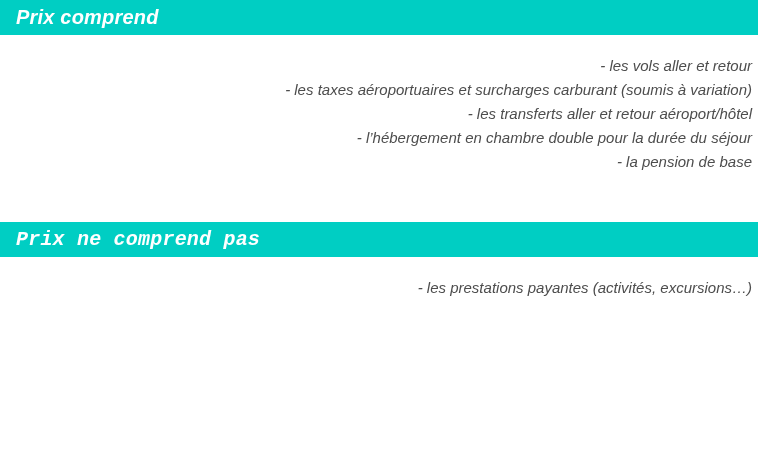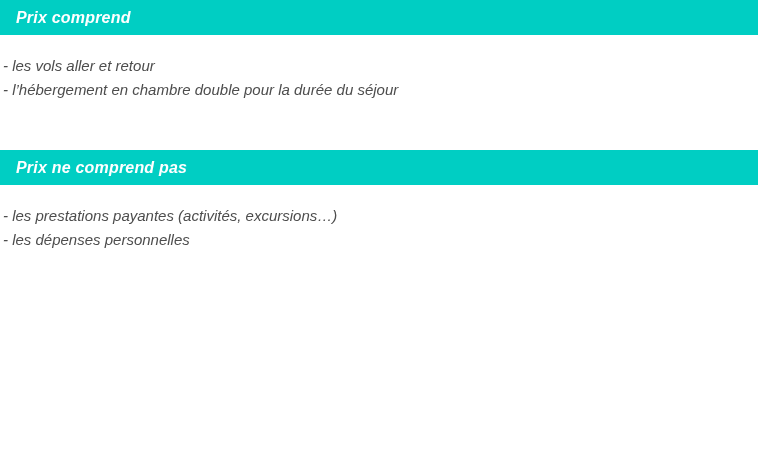--- a/index.html
+++ b/index.html
@@ -17,59 +17,63 @@
     .section-header {
       width: 758px;
       height: 35px;
       background: #00CEC3;
       display: flex;
       align-items: center;
       padding-left: 16px;
     }
     .section-title {
       color: #ffffff;
-      font-size: 16px;
+      font-size: 20px;
       font-weight: bold;
       font-style: italic;
       letter-spacing: 0.2px;
     }
     .item-list {
       margin-top: 19px;
       padding-left: 3px;
       padding-right: 6px;
+      text-align: right;
     }
     .list-item {
       color: #4D4D4D;
       font-size: 15px;
       font-style: italic;
       line-height: 24px;
       white-space: nowrap;
     }
     .section-2 .section-header {
       margin-top: 48px;
+      font-family: Liberation Mono, monospace;
     }
   </style>
 </head>
 <body>
 
 <div class="page">
 
   <div class="section section-1">
     <div class="section-header">
       <span class="section-title">Prix comprend</span>
     </div>
     <div class="item-list">
       <div class="list-item">- les vols aller et retour</div>
+      <div class="list-item">- les taxes aéroportuaires et surcharges carburant (soumis à variation)</div>
+      <div class="list-item">- les transferts aller et retour aéroport/hôtel</div>
       <div class="list-item">- l’hébergement en chambre double pour la durée du séjour</div>
+      <div class="list-item">- la pension de base</div>
     </div>
   </div>
 
   <div class="section section-2">
     <div class="section-header">
       <span class="section-title">Prix ne comprend pas</span>
     </div>
     <div class="item-list">
       <div class="list-item">- les prestations payantes (activités, excursions…)</div>
-      <div class="list-item">- les dépenses personnelles</div>
     </div>
   </div>
 
 </div>
 
 </body></html>

